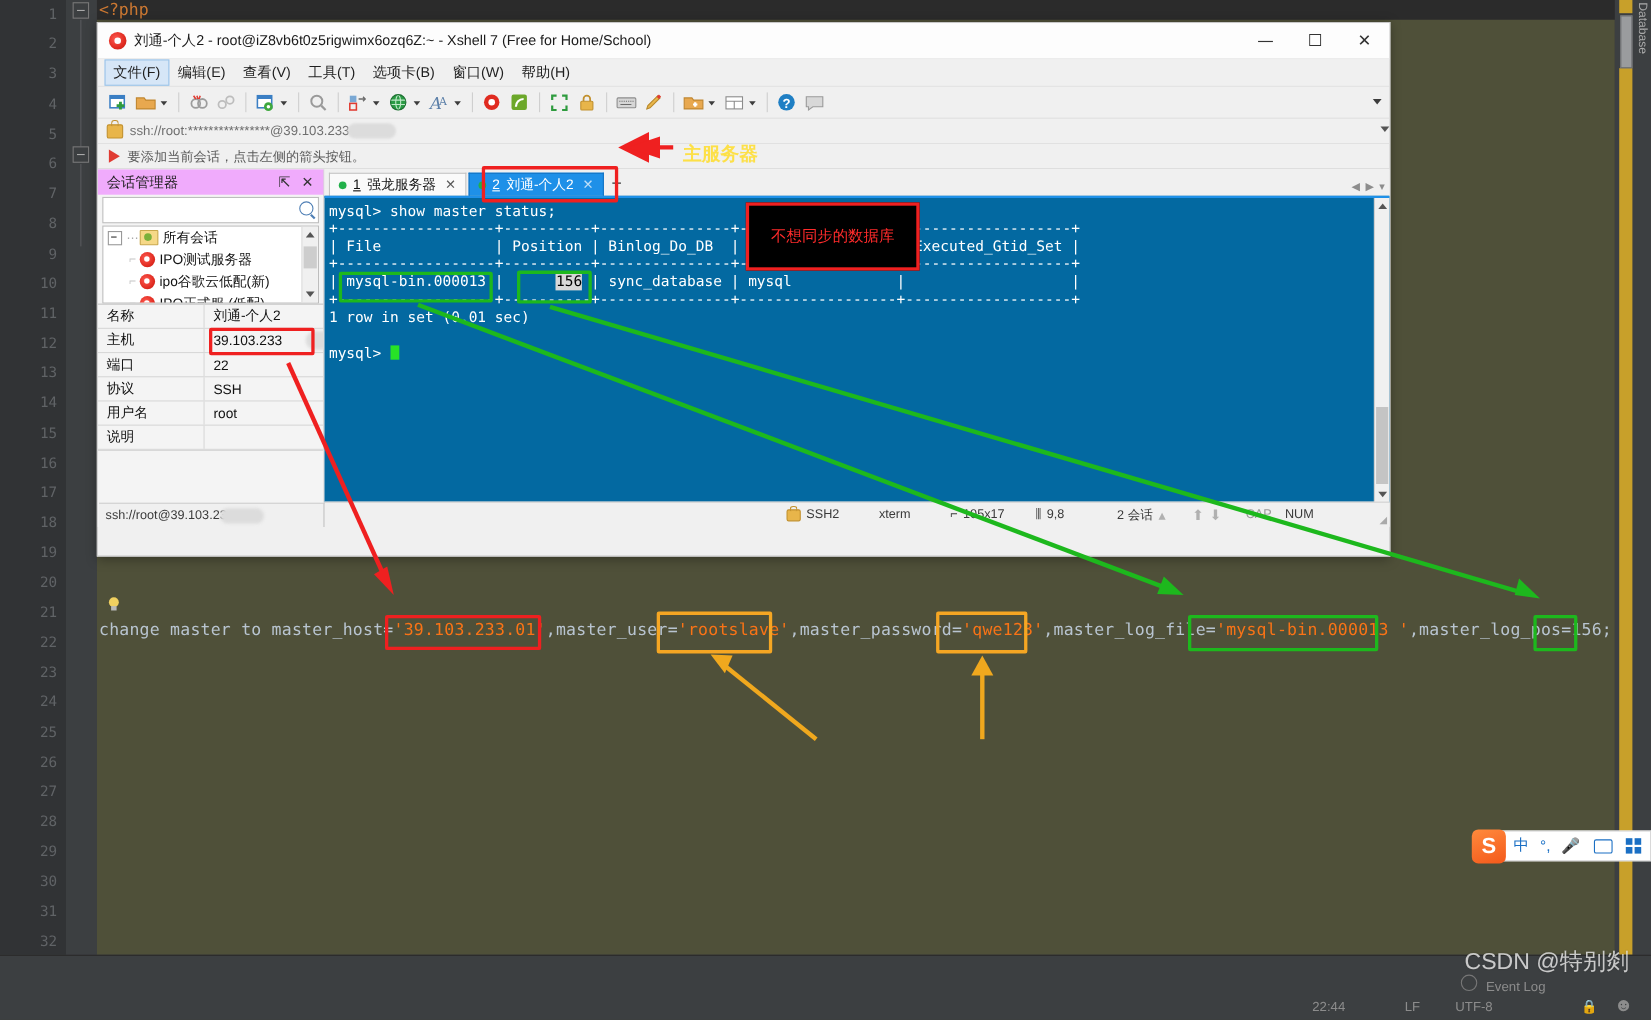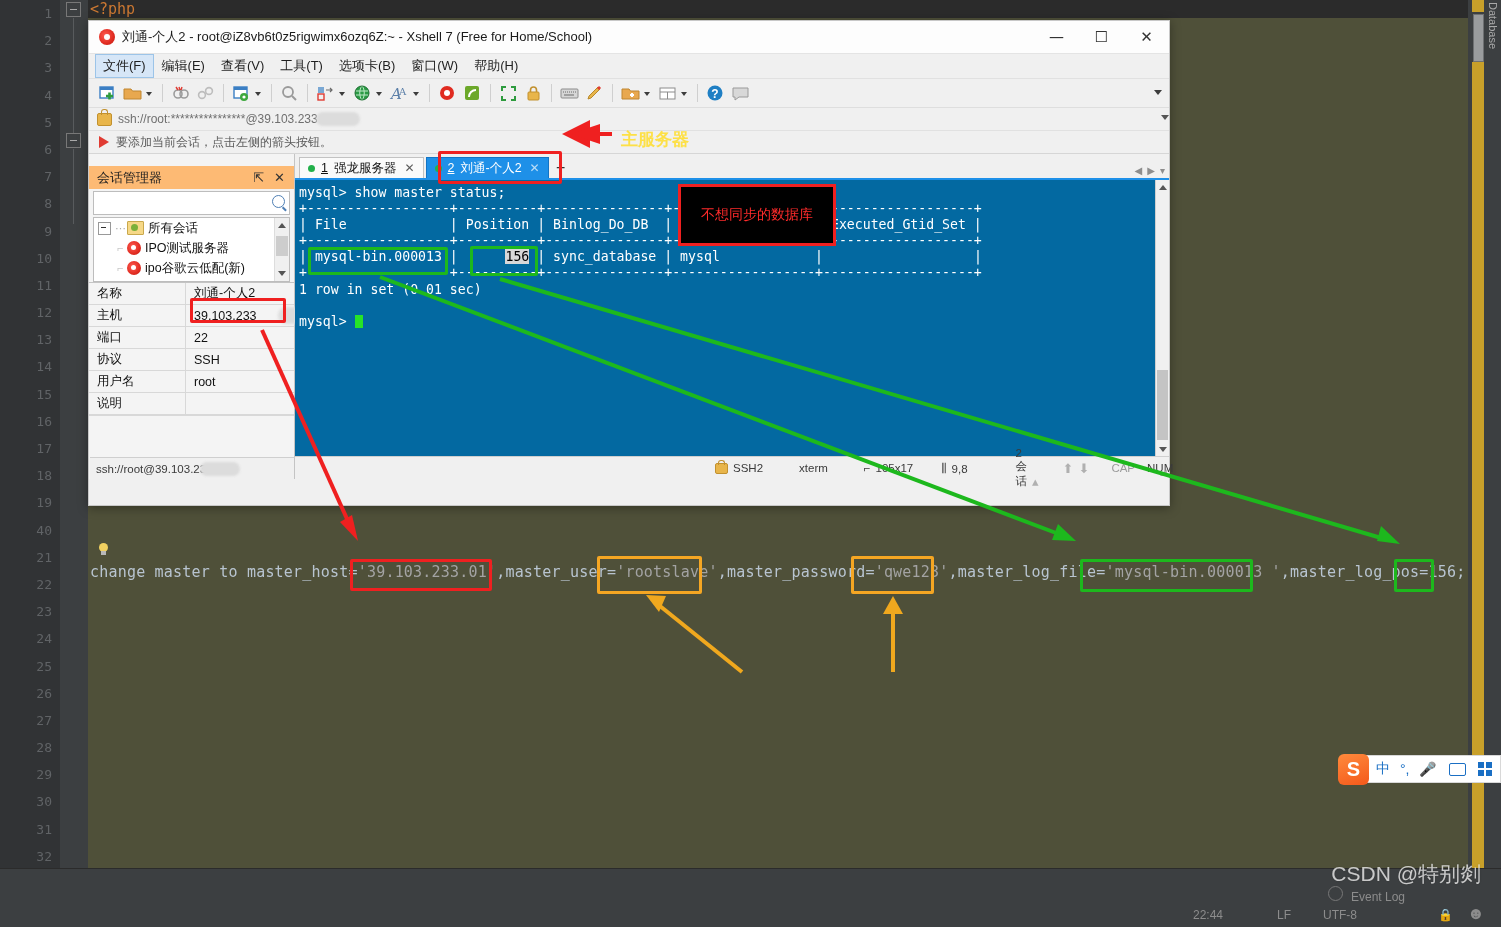--- a/index.html
+++ b/index.html
@@ -120,21 +120,21 @@
     position: absolute; right: 20px; bottom: 40px;
     color: #e8e8e8; opacity: 0.82;
     font-size: 21px;
     font-family: "Liberation Sans", sans-serif;
     white-space: nowrap;
     text-shadow: 0 0 2px rgba(0,0,0,.25);
   }
 
   
   .xshell {
-    position: absolute; left: 88px; top: 20px; width: 1082px; height: 486px;
+    position: absolute; left: 88px; top: 20px; width: 1176px; height: 486px;
     background: #f0f0f0;
     border: 1px solid #c8c8c8;
     box-sizing: border-box;
     box-shadow: 0 2px 10px rgba(0,0,0,.35);
   }
   .xs-titlebar {
     position: relative; height: 32px; background: #fdfdfd;
     border-bottom: 1px solid #e4e4e4;
   }
   .xs-logo {
@@ -237,21 +237,21 @@
   .hint-text { font-size: 12px; color: #5a5a5a; }
 
   
   .xs-body { position: relative; height: 325px; display: flex; background: #f0f0f0; }
   .sess-panel {
     width: 205px; background: #f4f4f4; border-right: 1px solid #c4c4c4;
     display: flex; flex-direction: column;
   }
   .sess-header {
     height: 23px; display: flex; align-items: center;
-    padding: 0 4px 0 8px; background: #fdba74; margin-top: 12px;
+    padding: 0 4px 0 8px; background: #f0abfc;
   }
   .sess-title { font-size: 13px; color: #1f1f1f; flex: 1; }
   .sess-pin, .sess-close { font-size: 13px; color: #333; padding: 0 5px; }
   .sess-search {
     height: 22px; margin: 2px 4px; background: #fff; border: 1px solid #bdbdbd;
     position: relative;
   }
   .sess-search .mag {
     position: absolute; right: 4px; top: 3px;
     width: 11px; height: 11px; border: 1.6px solid #4f7fb5; border-radius: 50%;
@@ -409,21 +409,21 @@
 
   
   .code-line {
     position: absolute; left: 90px; top: 563px;
     color: #b8c4d0;
     font-family: "DejaVu Sans Mono", monospace;
     font-size: 15px;
     white-space: nowrap;
     letter-spacing: 0.2px;
   }
-  .code-line .str { color: #a3a3a3; }
+  .code-line .str { color: #f97316; }
   .bulb {
     position: absolute; left: 98px; top: 543px;
     width: 11px; height: 13px;
   }
   .bulb .glass { position: absolute; left: 1px; top: 0; width: 9px; height: 9px; border-radius: 50%; background: #f0d060; }
   .bulb .base { position: absolute; left: 3px; top: 8px; width: 5px; height: 4px; background: #b8b8b8; }
 
   
   .ime-bar {
     position: absolute; left: 1355px; top: 755px; width: 146px; height: 28px;
@@ -465,21 +465,21 @@
       <div class="ln">10</div>
       <div class="ln">11</div>
       <div class="ln">12</div>
       <div class="ln">13</div>
       <div class="ln">14</div>
       <div class="ln">15</div>
       <div class="ln">16</div>
       <div class="ln">17</div>
       <div class="ln">18</div>
       <div class="ln">19</div>
-      <div class="ln">40</div>
+      <div class="ln">20</div>
       <div class="ln">21</div>
       <div class="ln">22</div>
       <div class="ln">23</div>
       <div class="ln">24</div>
       <div class="ln">25</div>
       <div class="ln">26</div>
       <div class="ln">27</div>
       <div class="ln">28</div>
       <div class="ln">29</div>
       <div class="ln">30</div>

